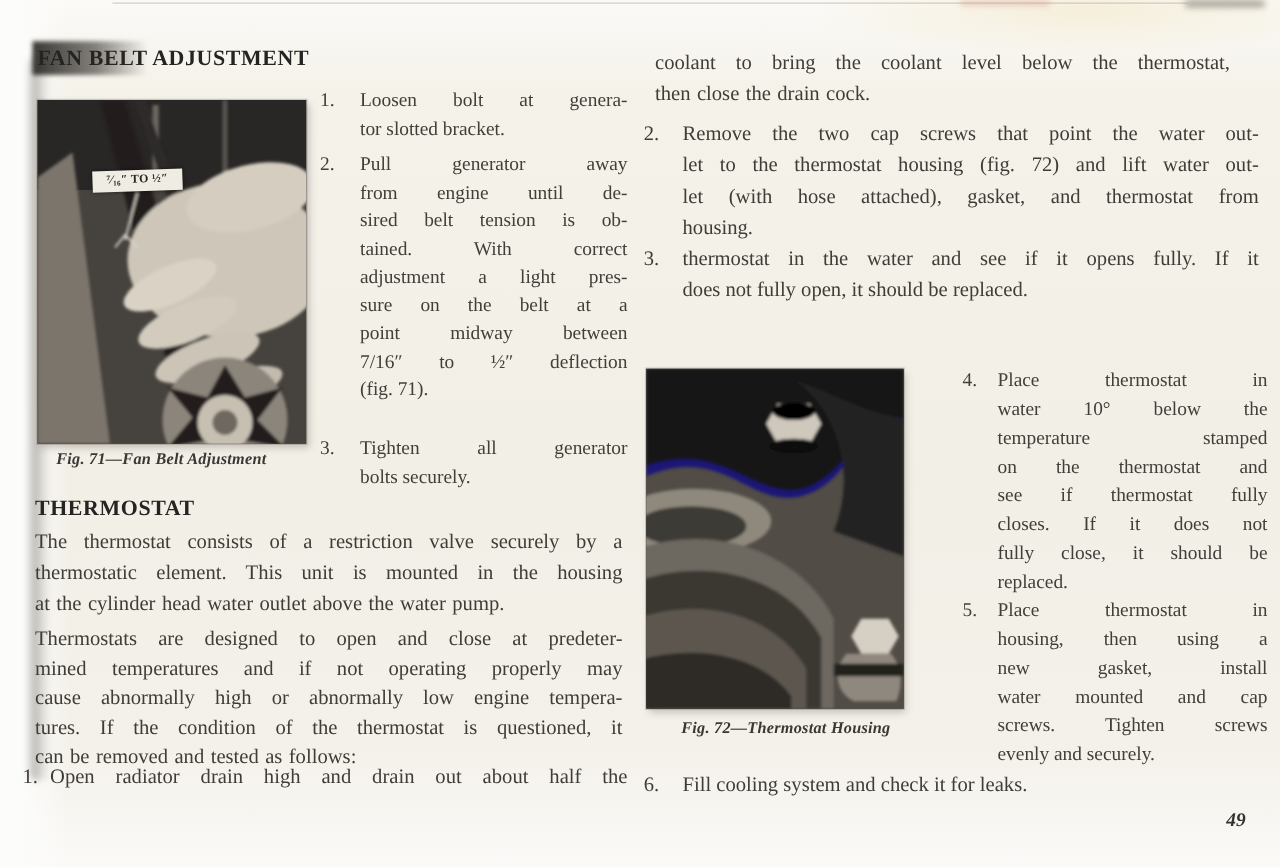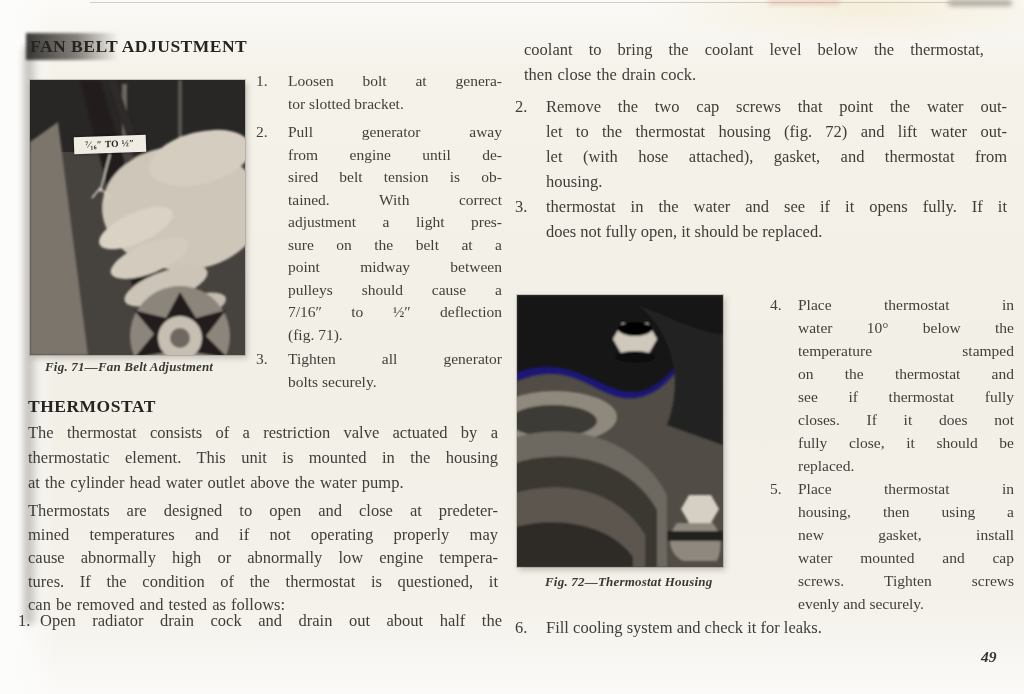--- a/index.html
+++ b/index.html
@@ -103,53 +103,52 @@
   <div class="abs step list-a" style="left:256px;top:121px;width:246px;">
     <span class="num">2.</span>
     <div class="txt lines">
         <div>Pull generator away</div>
         <div>from engine until de-</div>
         <div>sired belt tension is ob-</div>
         <div>tained. With correct</div>
         <div>adjustment a light pres-</div>
         <div>sure on the belt at a</div>
         <div>point midway between</div>
-        <div>pulleys should cause a</div>
         <div>7/16″ to ½″ deflection</div>
         <div>(fig. 71).</div>
       </div>
   </div>
   <div class="abs step list-a" style="left:256px;top:348px;width:246px;">
     <span class="num">3.</span>
     <div class="txt lines">
         <div>Tighten all generator</div>
         <div>bolts securely.</div>
       </div>
   </div>
 
   <div class="abs h1" style="left:28px;top:396px;">THERMOSTAT</div>
 
   <div class="abs body-par lines" style="left:28px;top:420px;width:470px;line-height:25px;">
-      <div>The thermostat consists of a restriction valve actuated by a</div>
+      <div>The thermostat consists of a restriction valve securely by a</div>
       <div>thermostatic element. This unit is mounted in the housing</div>
       <div>at the cylinder head water outlet above the water pump.</div>
     </div>
 
   <div class="abs body-par lines" style="left:28px;top:499px;width:470px;">
       <div>Thermostats are designed to open and close at predeter-</div>
       <div>mined temperatures and if not operating properly may</div>
       <div>cause abnormally high or abnormally low engine tempera-</div>
       <div>tures. If the condition of the thermostat is questioned, it</div>
       <div>can be removed and tested as follows:</div>
     </div>
 
   <div class="abs step list-b" style="left:18px;top:608px;width:484px;">
     <span class="num" style="width:22px;">1.</span>
     <div class="txt lines fill">
-        <div>Open radiator drain cock and drain out about half the</div>
+        <div>Open radiator drain high and drain out about half the</div>
       </div>
   </div>
 
   <div class="abs body-par lines" style="left:524px;top:37px;width:460px;line-height:25px;">
       <div>coolant to bring the coolant level below the thermostat,</div>
       <div>then close the drain cock.</div>
     </div>
 
   <div class="abs step list-b" style="left:515px;top:94px;width:492px;">
     <span class="num">2.</span>

